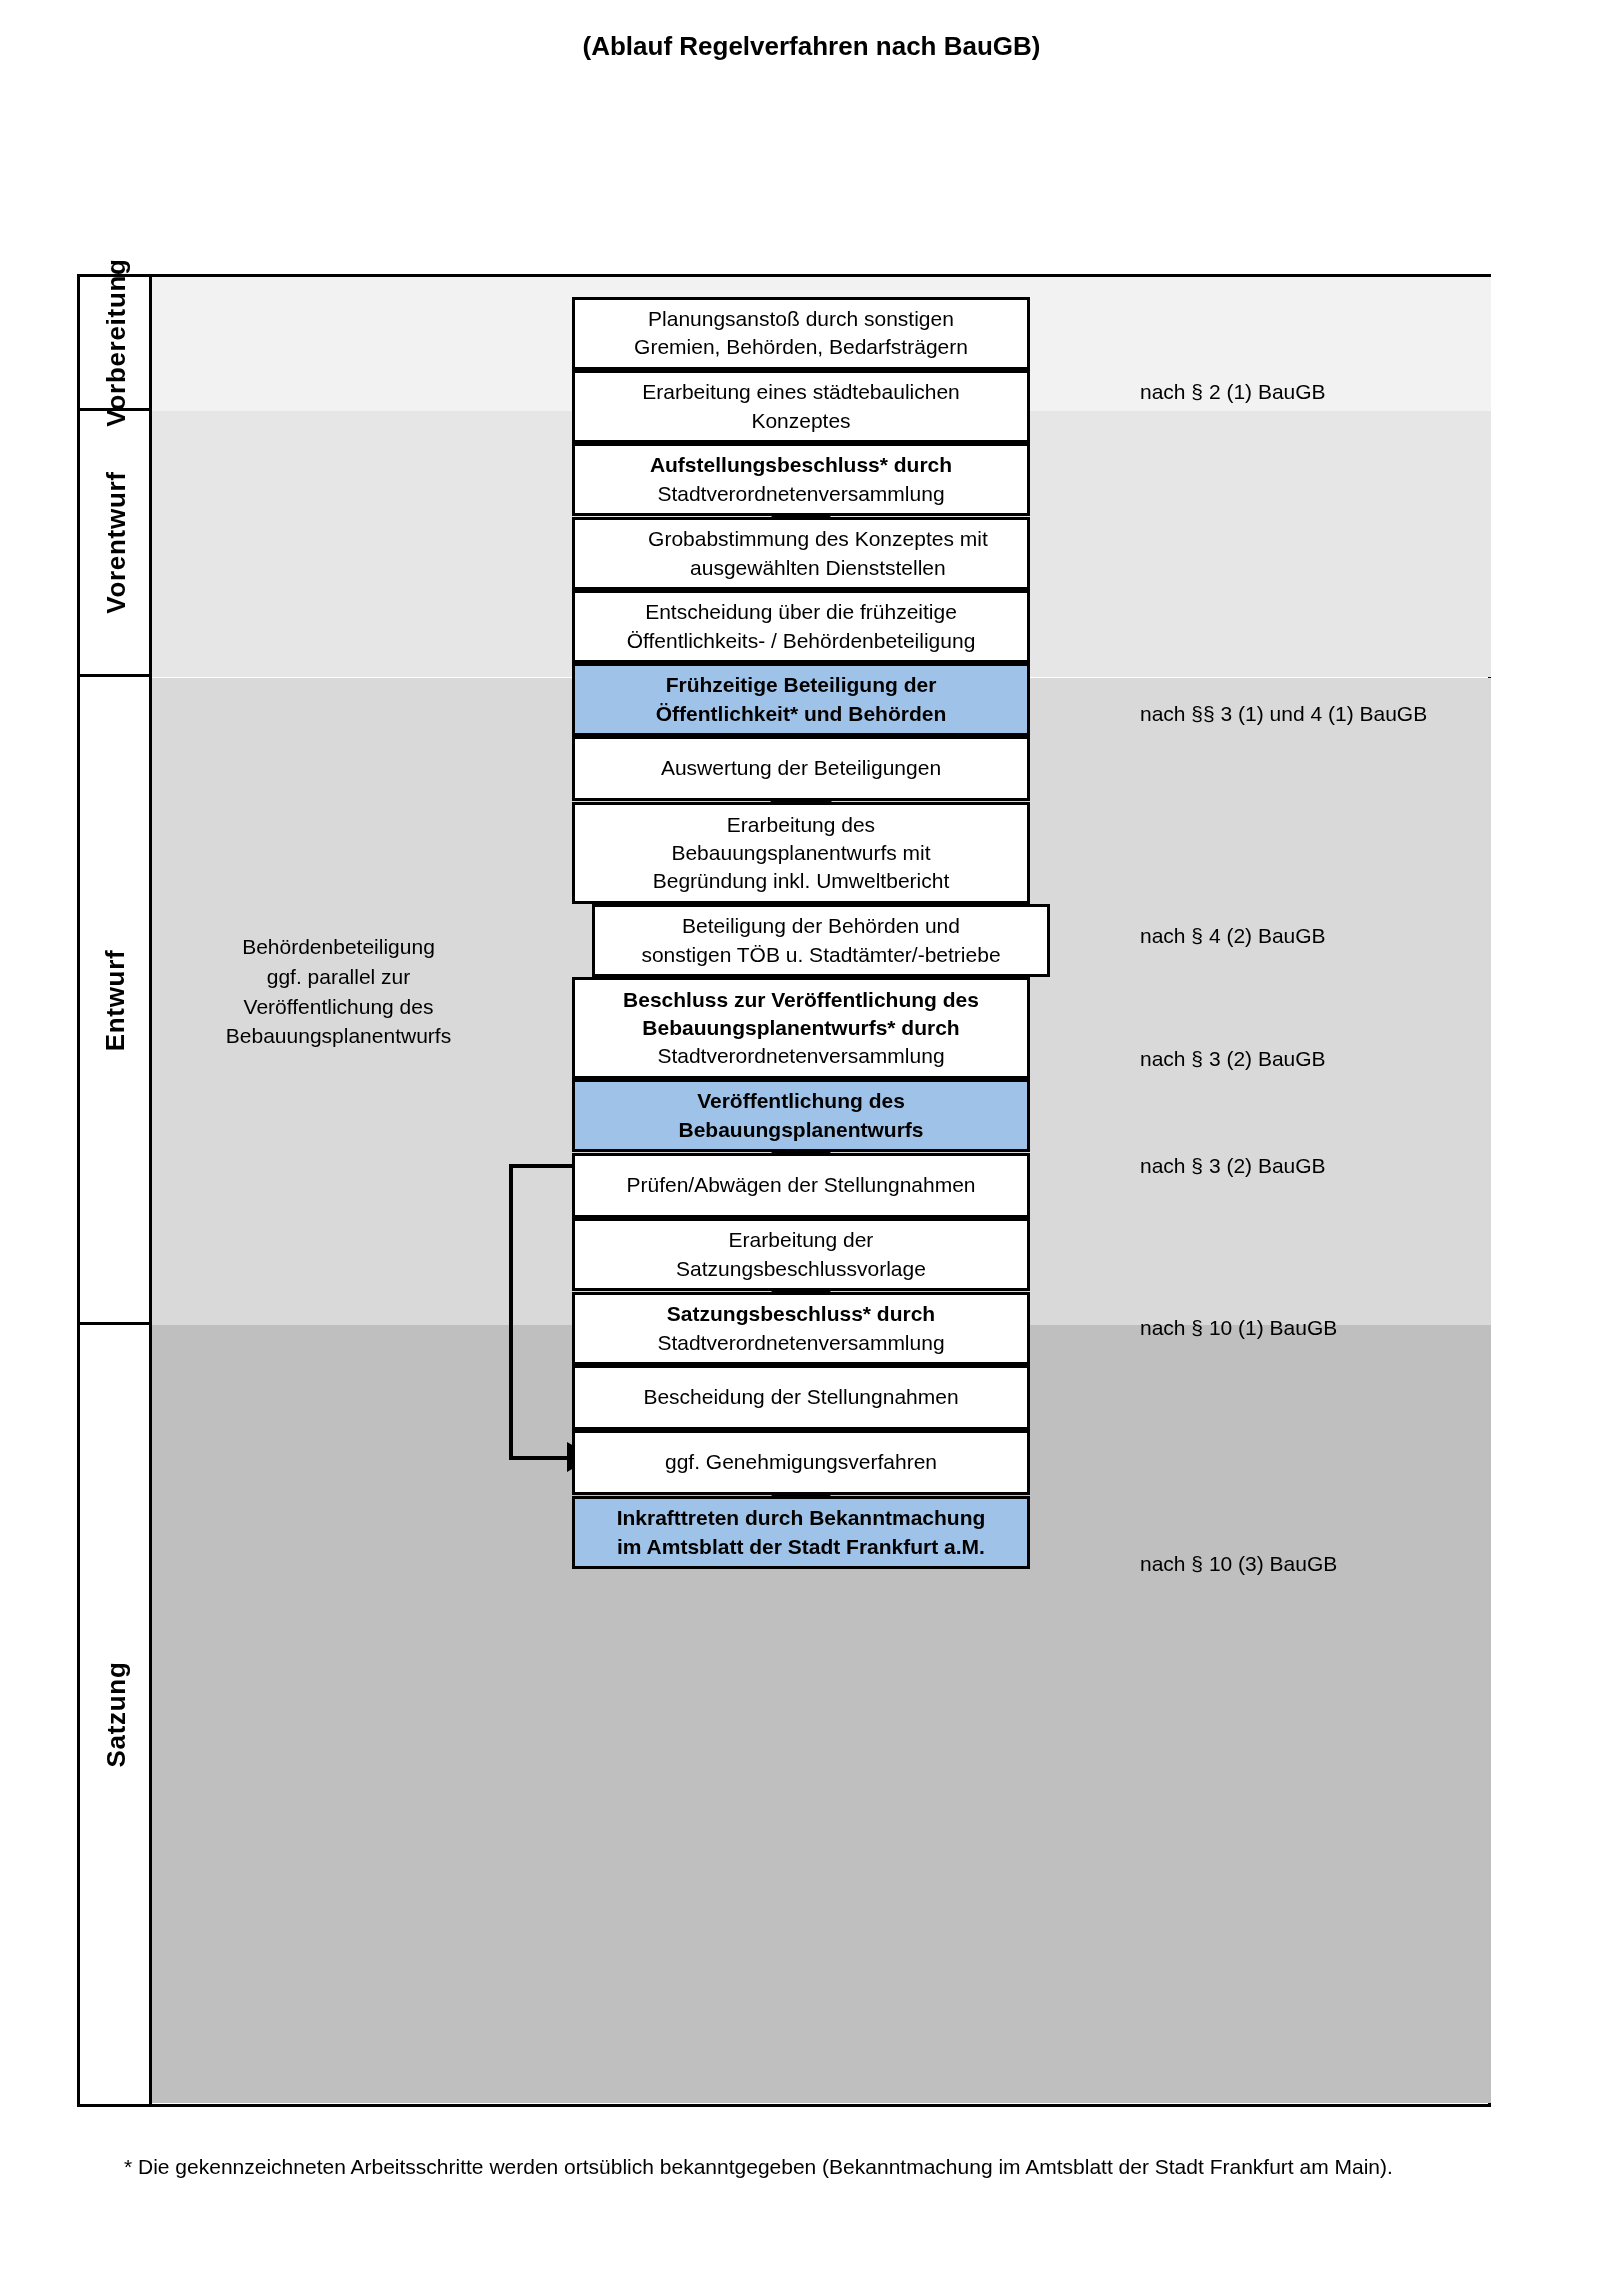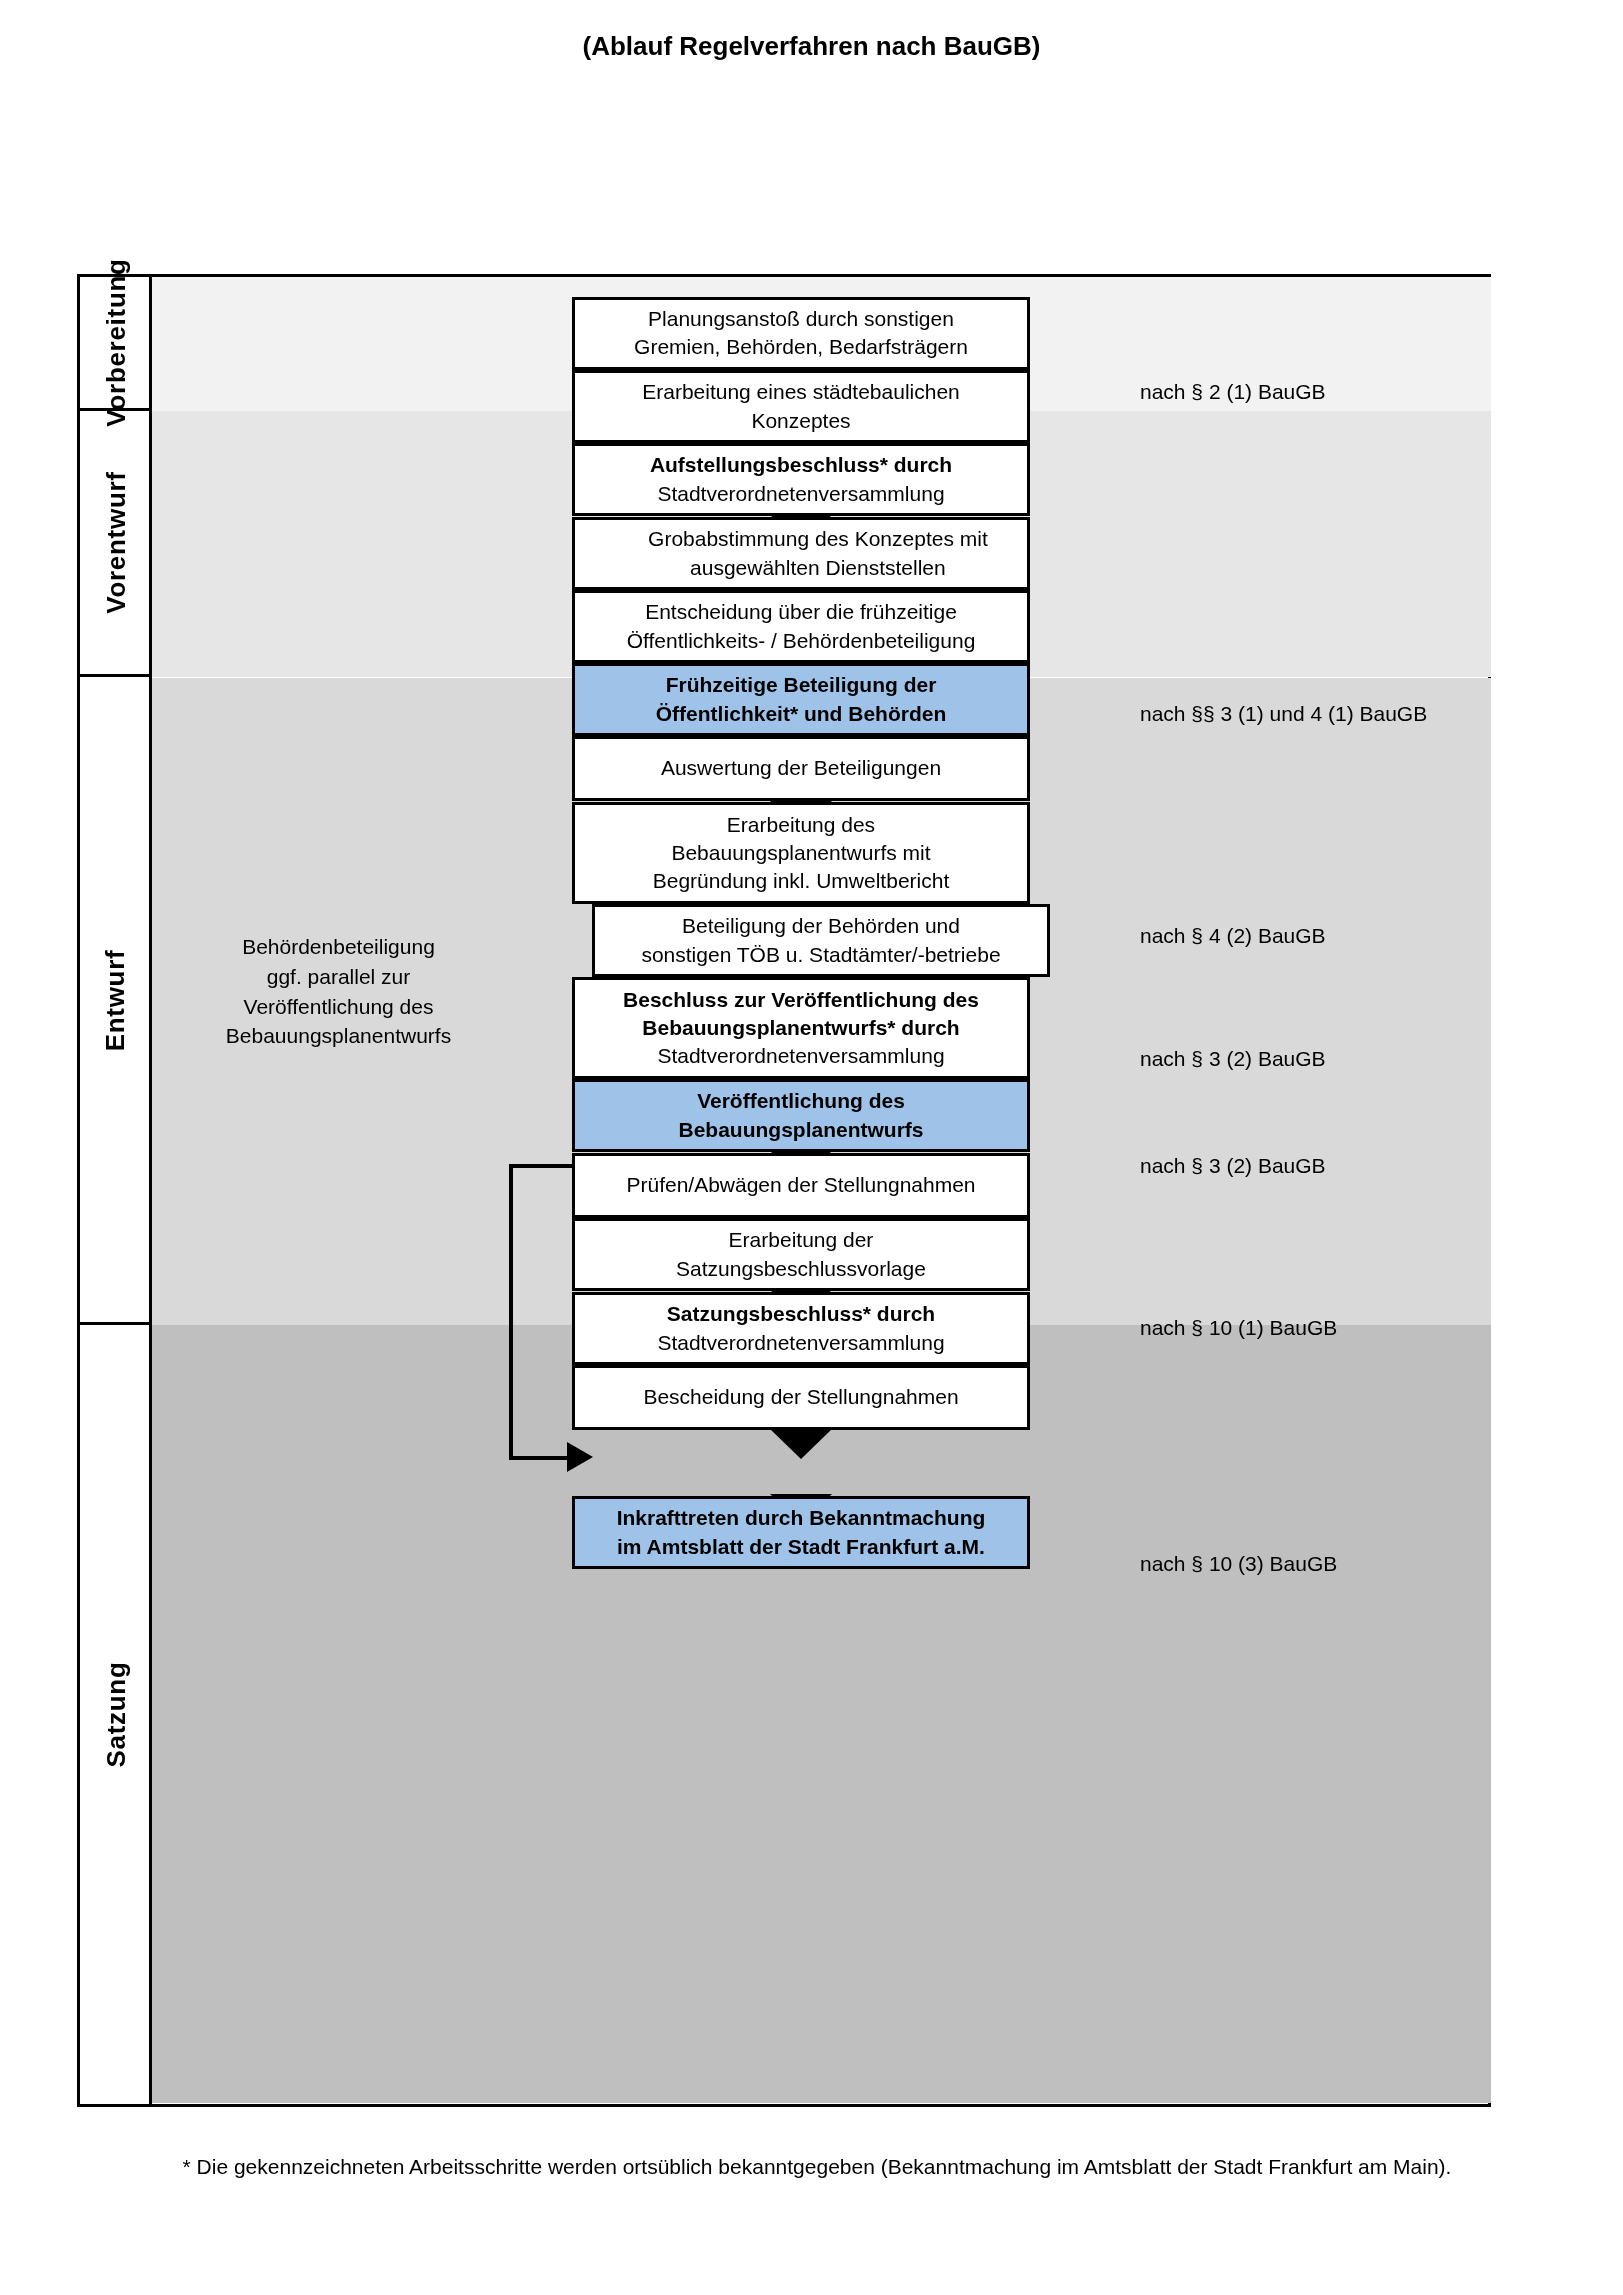--- a/index.html
+++ b/index.html
@@ -150,26 +150,25 @@
   .legal {
     position: absolute;
     font-size: 21px;
     white-space: nowrap;
     z-index: 2;
   }
 
   
   .footnote {
     position: absolute;
-    left: 141px;
+    left: 124px;
     top: 2150px;
     width: 1352px;
     font-size: 21px;
     line-height: 1.62;
-    text-align: center;
   }
 </style>
 </head>
 <body>
 
 <div class="header">
   <div class="doc-subtitle">(Ablauf Regelverfahren nach BauGB)</div>
 </div>
 
 <div class="frame">
@@ -320,20 +319,25 @@
   </div>
   <div class="arrow" style="left:690px;top:1087px;"></div>
 
   <div class="node" style="left:492px;top:1088px;width:458px;height:65px;">
     <div>
       <span class="ln">Bescheidung der Stellungnahmen</span>
     </div>
   </div>
   <div class="arrow" style="left:690px;top:1152px;"></div>
 
+  <div class="node" style="left:492px;top:1153px;width:458px;height:65px;">
+    <div>
+      <span class="ln">ggf. Genehmigungsverfahren</span>
+    </div>
+  </div>
   <div class="arrow" style="left:690px;top:1217px;"></div>
 
   <div class="node blue" style="left:492px;top:1219px;width:458px;height:73px;">
     <div>
       <span class="ln"><b>Inkrafttreten durch Bekanntmachung</b></span>
       <span class="ln">im Amtsblatt der Stadt Frankfurt a.M.</span>
     </div>
   </div>
 
   <div class="legal" style="left:1060px;top:103px;">nach § 2 (1) BauGB</div>

